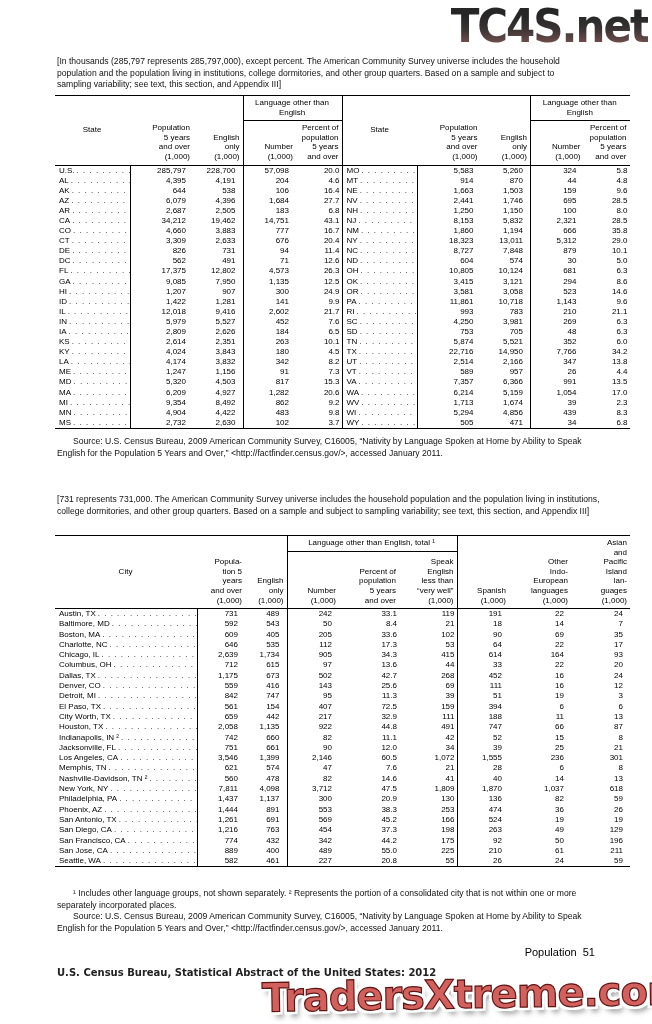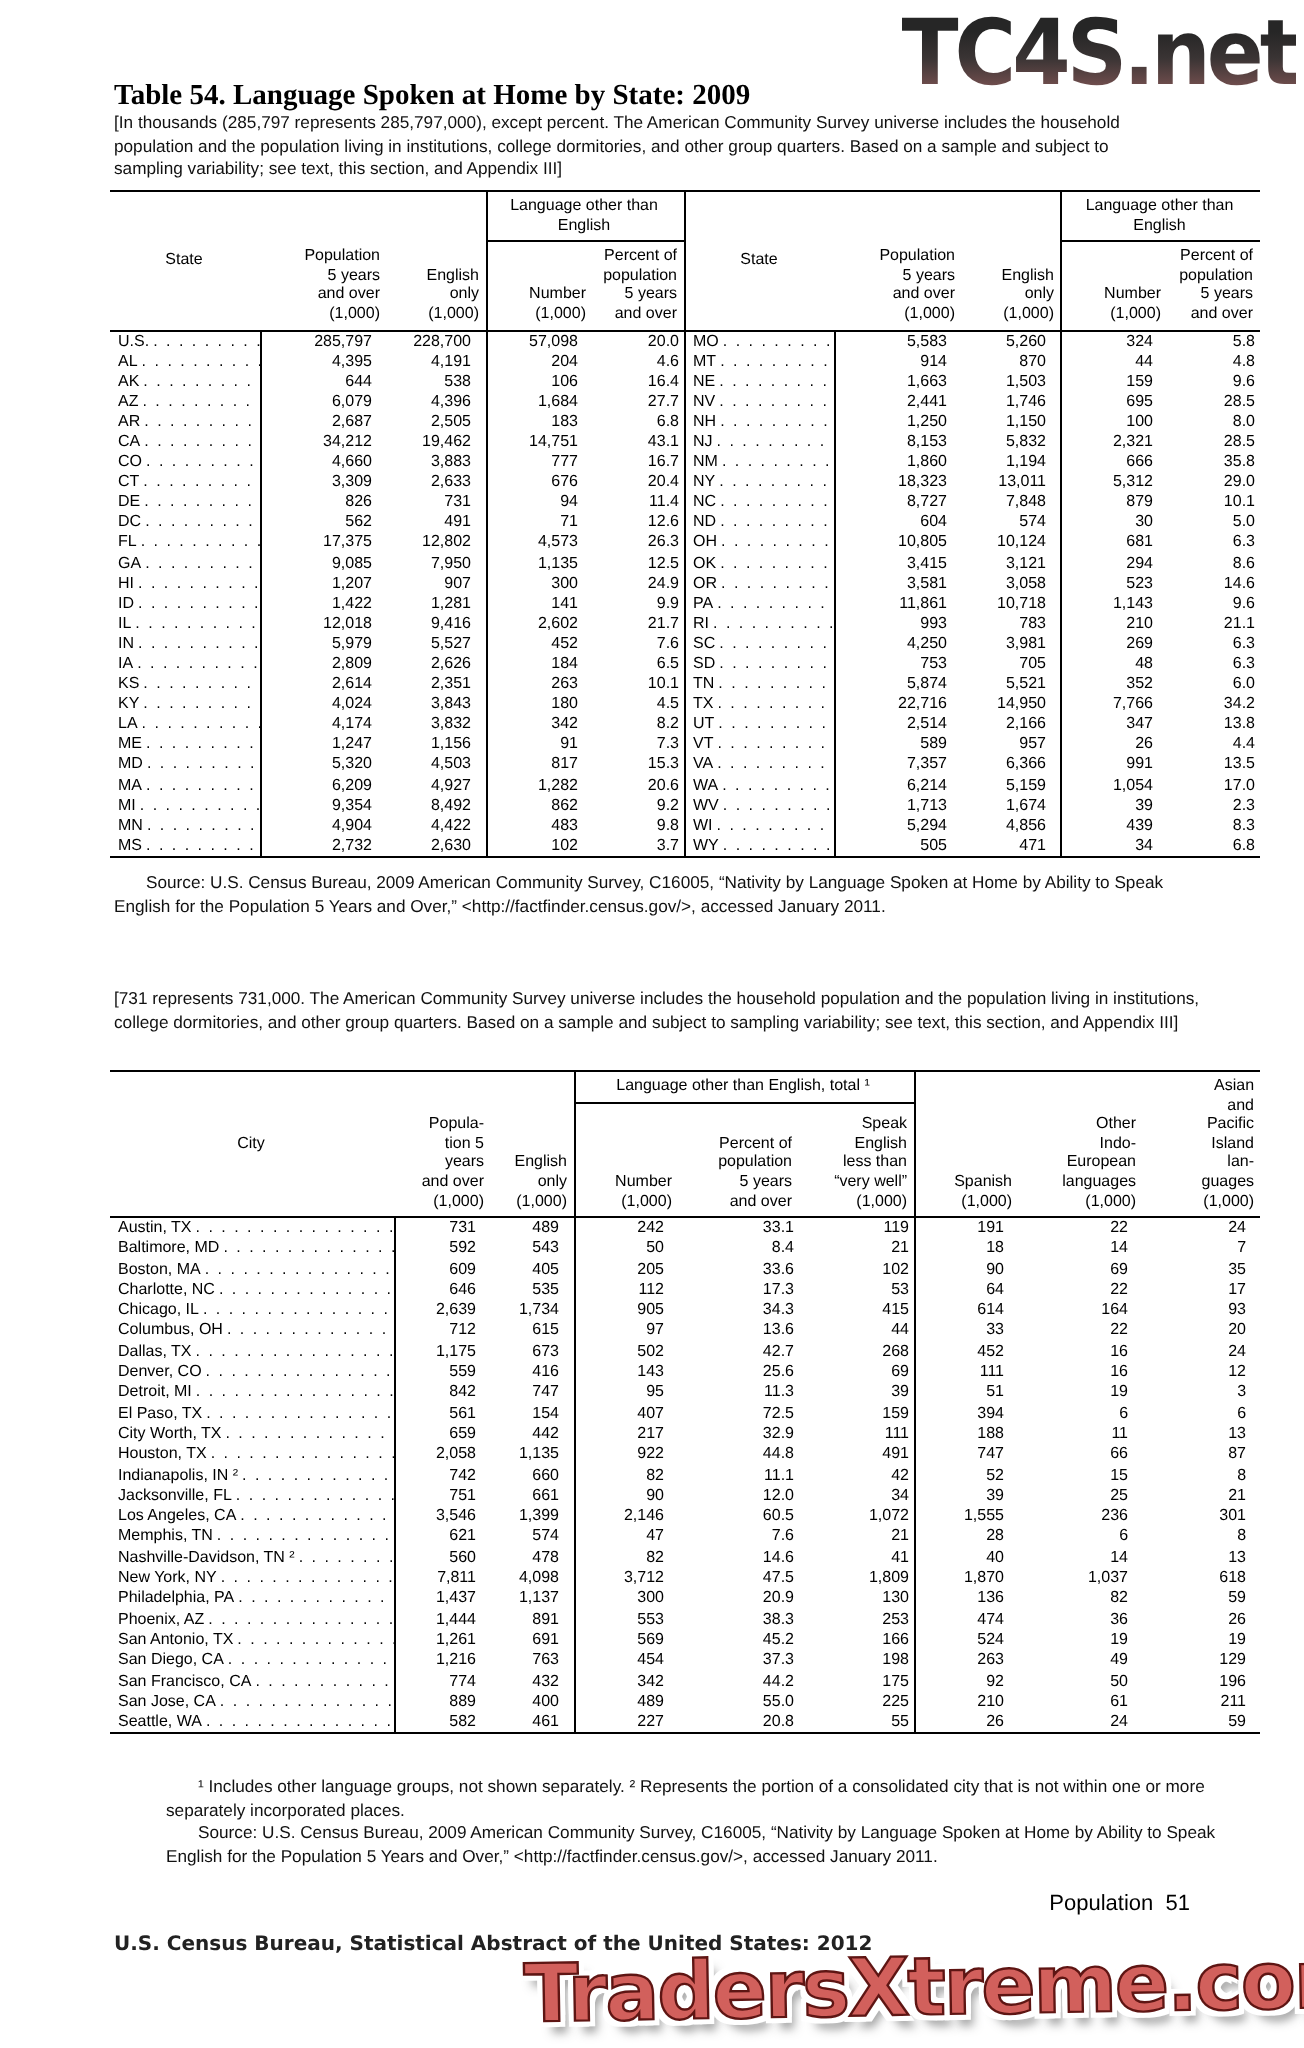--- a/index.html
+++ b/index.html
@@ -109,21 +109,20 @@
   .credit { position:absolute; top:967px; left:57px; font-size:10px; color:#222;
             font-family:"DejaVu Sans", sans-serif;font-weight:bold; }
 </style>
 </head>
 <body>
 
 <div class="page">
 
   <div class="wm-top">TC4S.net</div>
 
-  <div class="t-title" style="top:40px;">Table 54. Language Spoken at Home by State: 2009</div>
   <div class="t-note" style="top:56px;">[In thousands (285,797 represents 285,797,000), except percent. The American Community Survey universe includes the household population and the population living in institutions, college dormitories, and other group quarters. Based on a sample and subject to sampling variability; see text, this section, and Appendix III]</div>
 
   <div class="t54-wrap">
     <table class="tbl t54 left">
       <colgroup>
           <col class="c-state">
           <col class="c-pop">
           <col class="c-eng">
           <col class="c-numb">
           <col class="c-pct">
@@ -1269,21 +1268,21 @@
             <td class="c-pct">20.8</td>
             <td class="c-pct">55</td>
             <td class="c-num">26</td>
             <td class="c-num">24</td>
             <td class="c-num">59</td>
           </tr>
         </tbody>
     </table>
   </div>
 
-  <div class="footnotes" style="top:888px;margin-left:26px;">
+  <div class="footnotes" style="top:888px;">
     <p>¹ Includes other language groups, not shown separately. ² Represents the portion of a consolidated city that is not within one or more separately incorporated places.</p>
     <p>Source: U.S. Census Bureau, 2009 American Community Survey, C16005, “Nativity by Language Spoken at Home by Ability to Speak English for the Population 5 Years and Over,” &lt;http://factfinder.census.gov/&gt;, accessed January 2011.</p>
   </div>
 
   <div class="page-label">Population  51</div>
   <div class="credit">U.S. Census Bureau, Statistical Abstract of the United States: 2012</div>
   <div class="wm-bot">TradersXtreme.com</div>
 
 </div>
 

